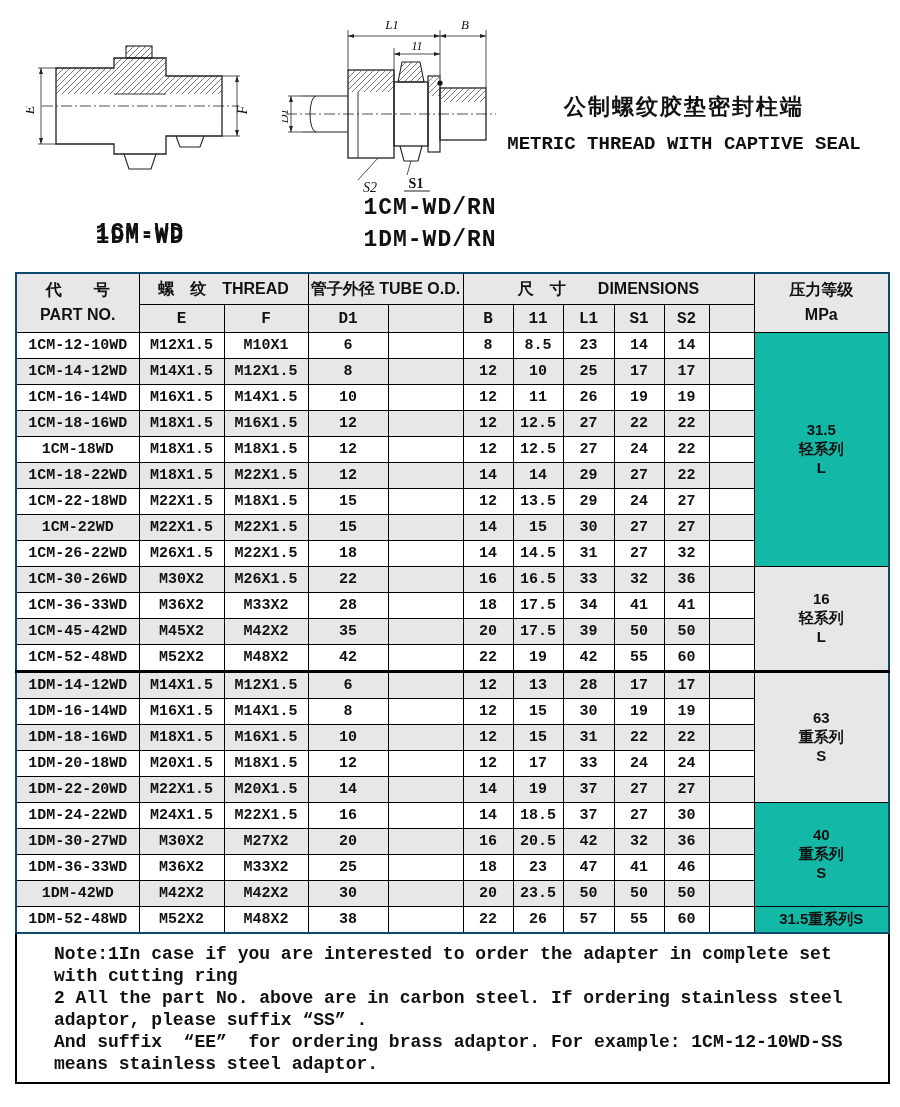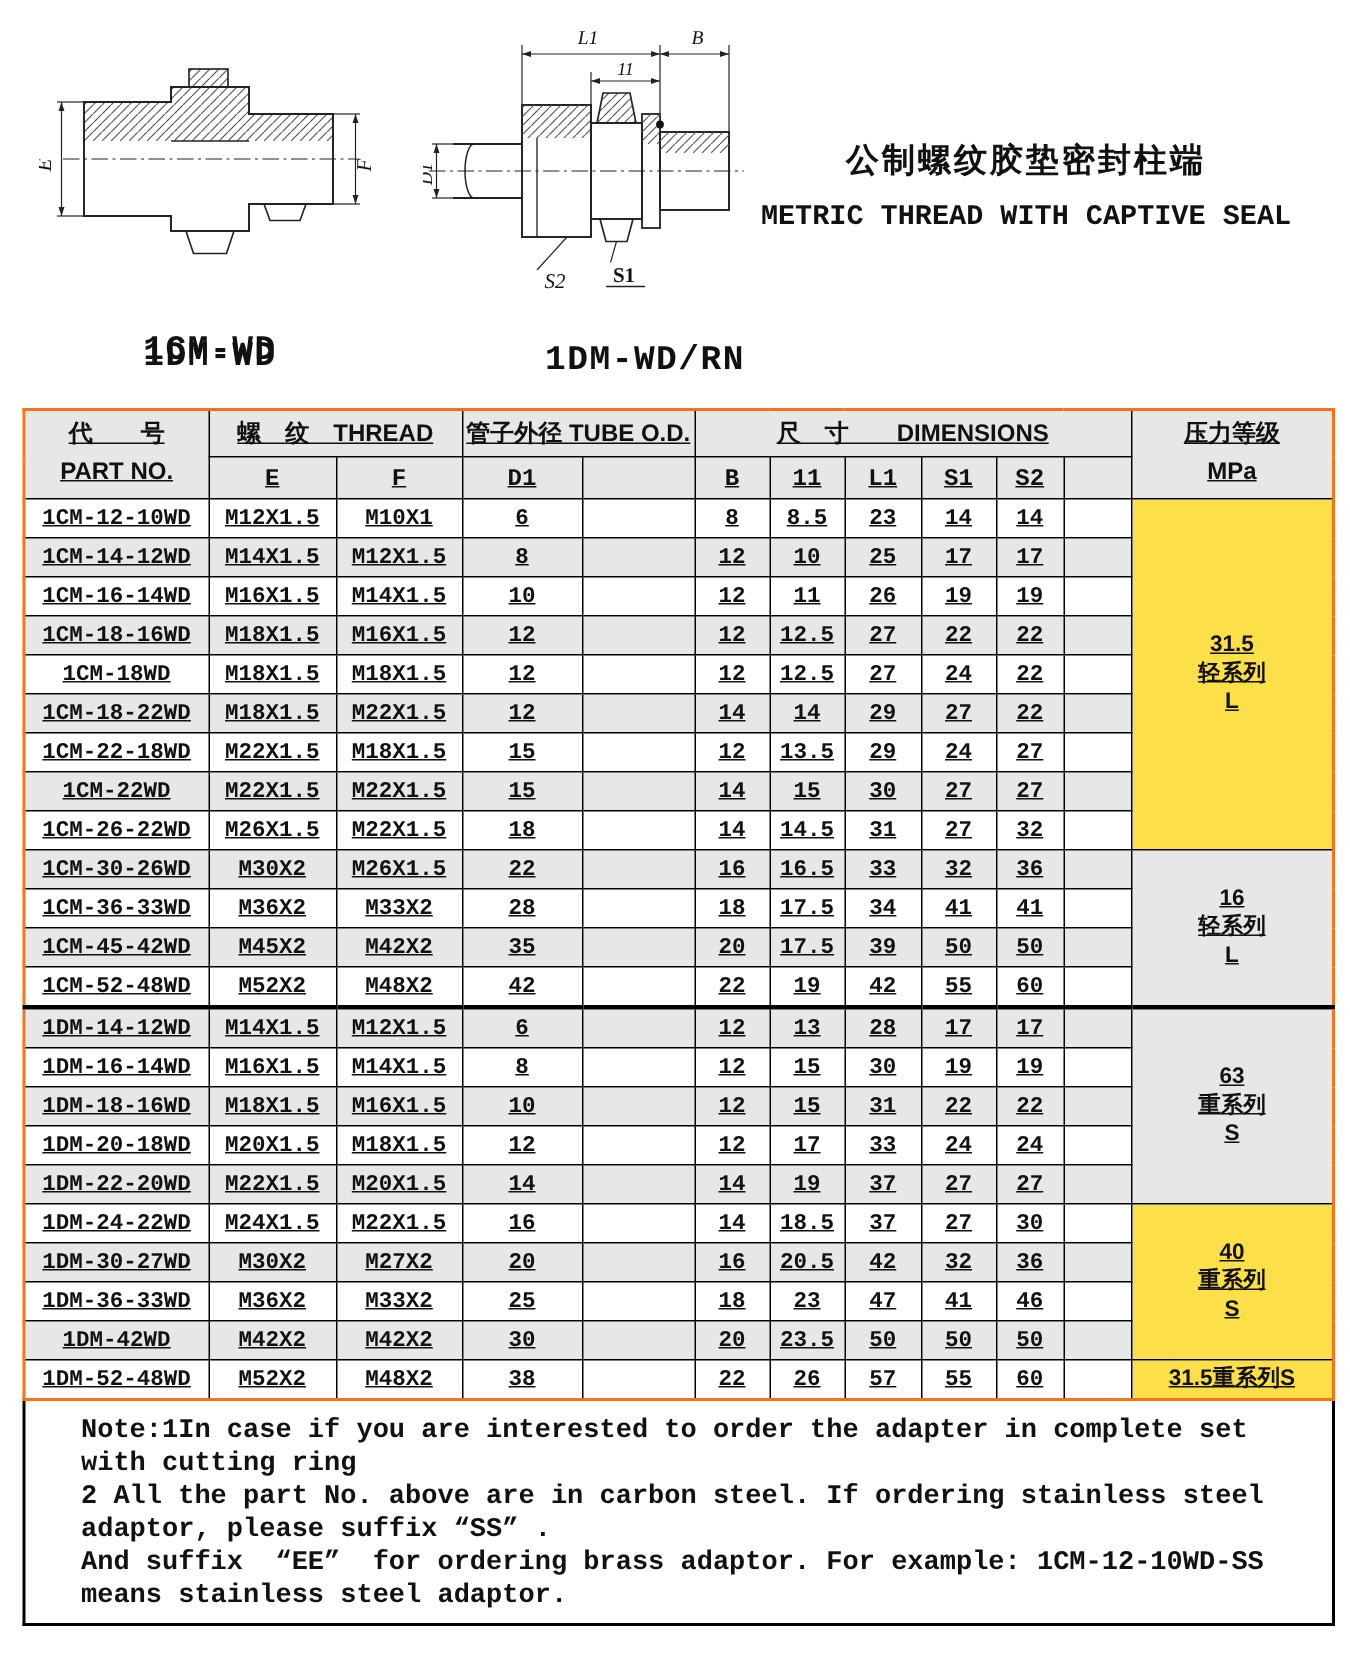--- a/index.html
+++ b/index.html
@@ -16,30 +16,30 @@
   .cap-l2{left:70px;top:224px;width:140px;}
   .cap-r1{left:345px;top:195px;width:170px;}
   .cap-r2{left:345px;top:227px;width:170px;}
   .titleblock{position:absolute;left:478px;top:92px;width:412px;text-align:center;}
   .title-zh{font-size:22px;font-weight:bold;letter-spacing:2px;}
   .title-en{font-size:19px;font-weight:bold;margin-top:11px;
             font-family:"Liberation Mono","DejaVu Sans Mono",monospace;letter-spacing:0px;}
   svg text{font-family:"Liberation Serif","DejaVu Serif",serif;fill:#111;}
   
   .sheet{position:absolute;left:15px;top:272px;width:877px;}
-  table{border-collapse:collapse;table-layout:fixed;width:873px;border:2px solid #f97316;text-decoration:underline;}
+  table{border-collapse:collapse;table-layout:fixed;width:873px;border:2px solid #0c4a6e;}
   th,td{border:1px solid #000;text-align:center;vertical-align:middle;padding:0;
         font-weight:bold;overflow:hidden;white-space:nowrap;}
   thead th{background:#e7e7e7;font-size:16px;height:30px;
            font-family:"Liberation Sans","DejaVu Sans",sans-serif;}
   thead tr.subrow th{height:27px;font-family:"Liberation Mono","DejaVu Sans Mono",monospace;}
   tbody td{height:25px;font-size:15px;
            font-family:"Liberation Mono","DejaVu Sans Mono",monospace;}
   tbody tr.stripe td{background:#e7e7e7;}
-  tbody td.mpa{background:#fde047;font-size:15px;line-height:1.25;
+  tbody td.mpa{background:#14b8a6;font-size:15px;line-height:1.25;
                font-family:"Liberation Sans","DejaVu Sans",sans-serif;}
   tbody tr.section-break td{border-top:3px solid #000;}
   th.twoline div{line-height:1.55;}
   
   .notes{width:861px;border:2px solid #000;border-top:none;padding:3px 5px 6px 5px;}
   .notes-zh div{font-size:15.5px;font-weight:bold;line-height:1.3;white-space:pre-wrap;}
   .notes-en{margin-top:7px;}
   .notes-en div{font-size:18px;font-weight:bold;line-height:1.22;white-space:pre-wrap;
                 font-family:Liberation Mono, monospace;margin-left:32px;}
 </style>
@@ -132,20 +132,21 @@
 
       <line x1="96" y1="146" x2="76" y2="168" stroke="#222" stroke-width="0.8"></line>
       <text x="88" y="180" font-size="14" font-style="italic" text-anchor="middle">S2</text>
       <line x1="129" y1="149" x2="125" y2="163" stroke="#222" stroke-width="0.8"></line>
       <text x="134" y="176" font-size="14" font-weight="bold" text-anchor="middle" font-family="Liberation Sans">S1</text>
       <line x1="122" y1="179" x2="148" y2="179" stroke="#222" stroke-width="1"></line>
     </svg>
 
     <div class="caption cap-l1">1CM-WD</div>
     <div class="caption cap-l2">1DM-WD</div>
+    <div class="caption cap-r1">1CM-WD/RN</div>
     <div class="caption cap-r2">1DM-WD/RN</div>
 
     <div class="titleblock">
       <div class="title-zh">公制螺纹胶垫密封柱端</div>
       <div class="title-en">METRIC THREAD WITH CAPTIVE SEAL</div>
     </div>
   </div>
 
   <div class="sheet">
     <table id="spec-table">

